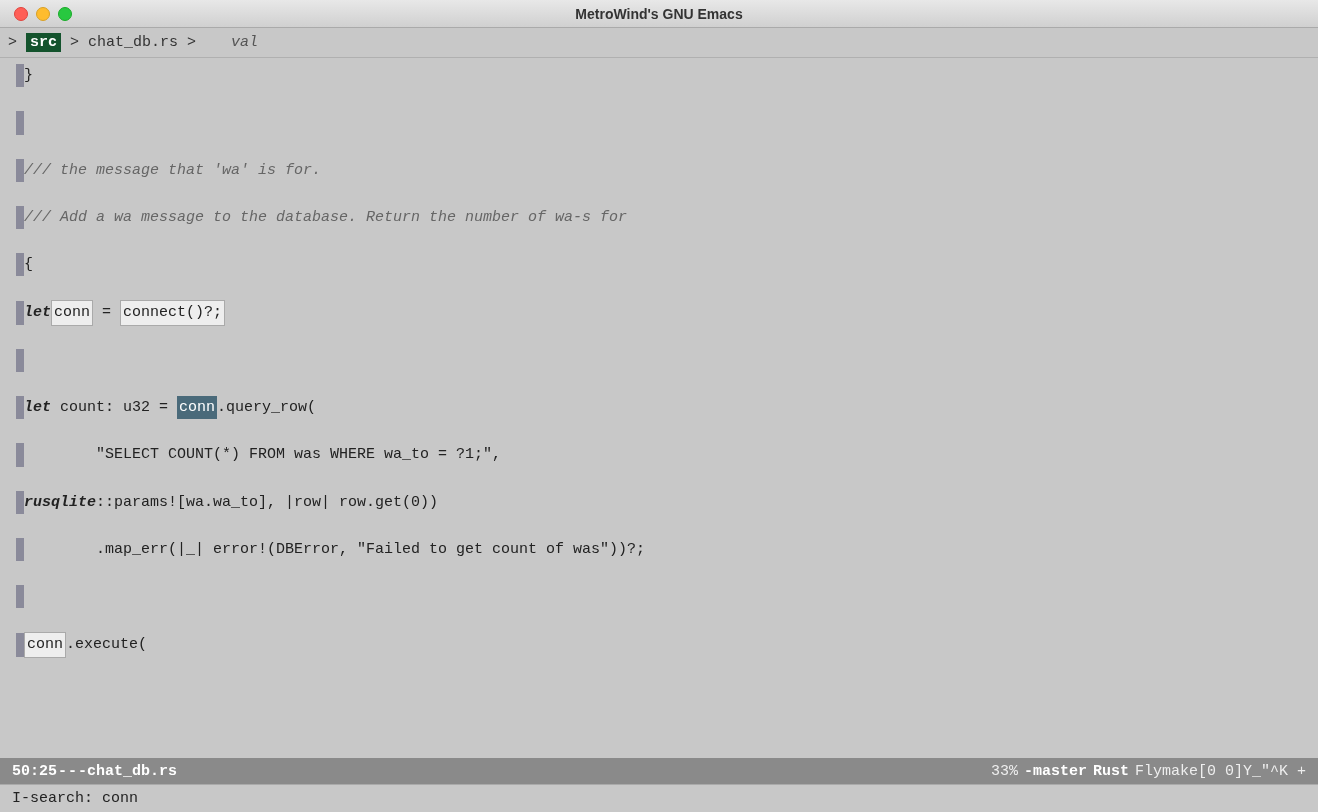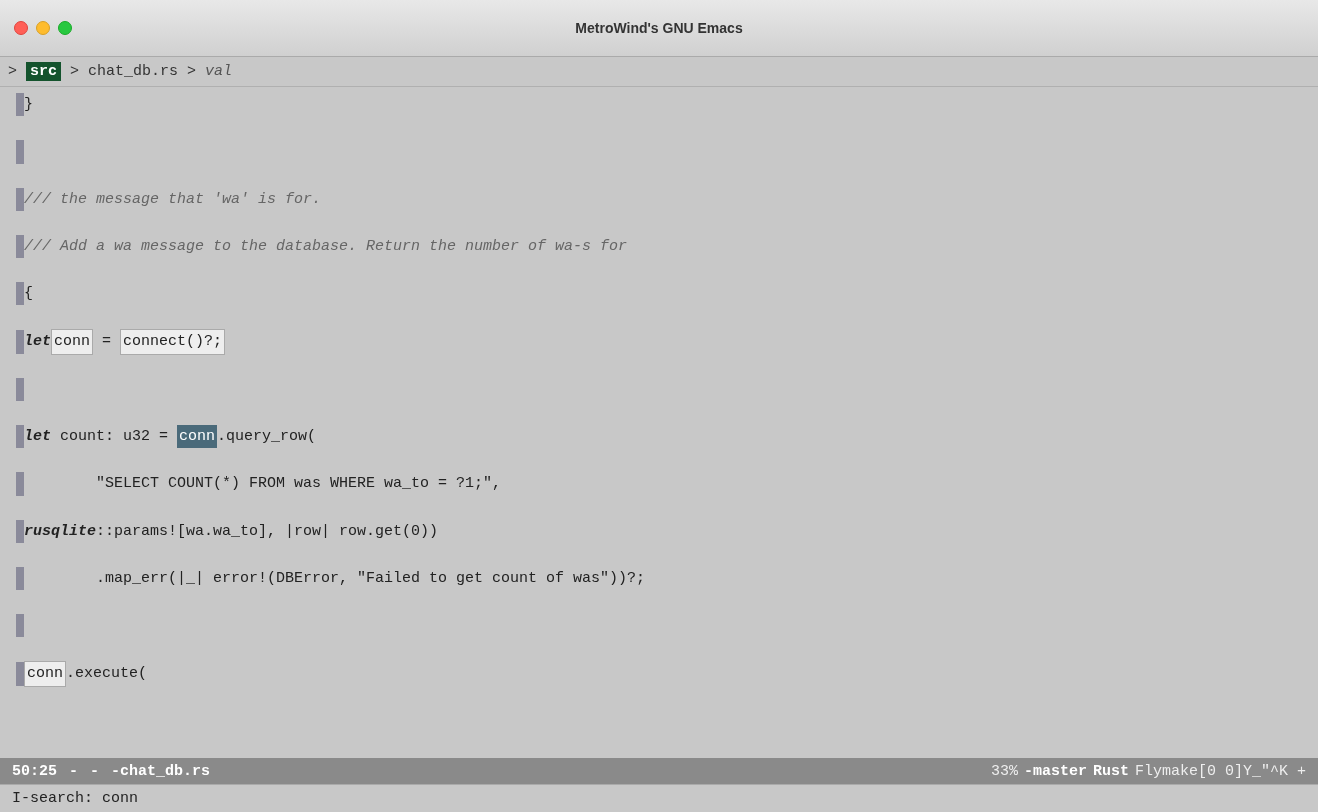--- a/index.html
+++ b/index.html
@@ -10,21 +10,21 @@
       width: 1318px;
       height: 812px;
       overflow: hidden;
       display: flex;
       flex-direction: column;
     }
 
     
     .titlebar {
       background: linear-gradient(to bottom, #e8e8e8, #d0d0d0);
-      height: 57px;
+      height: 28px;
       display: flex;
       align-items: center;
       justify-content: center;
       position: relative;
       border-bottom: 1px solid #aaa;
       flex-shrink: 0;
     }
 
     .titlebar-buttons {
       position: absolute;
@@ -80,20 +80,21 @@
     .breadcrumb-bar .crumb-highlight {
       background: #14532d;
       color: #fff;
       padding: 1px 4px;
       font-weight: bold;
     }
 
     .breadcrumb-bar .crumb-italic {
       font-style: italic;
       color: #555;
+      margin-left: 26px;
     }
 
     
     .code-area {
       background: #c8c8c8;
       flex: 1;
       padding: 6px 0 0 0;
       overflow: hidden;
       position: relative;
     }
@@ -138,21 +139,21 @@
       align-items: center;
       padding: 0 12px;
       font-size: 15px;
       font-weight: bold;
       flex-shrink: 0;
       gap: 8px;
     }
 
     .status-left {
       display: flex;
-      gap: 12px;
+      gap: 1px;
     }
 
     .status-right {
       margin-left: auto;
       display: flex;
       align-items: center;
       gap: 6px;
       font-weight: normal;
       color: #eee;
     }

